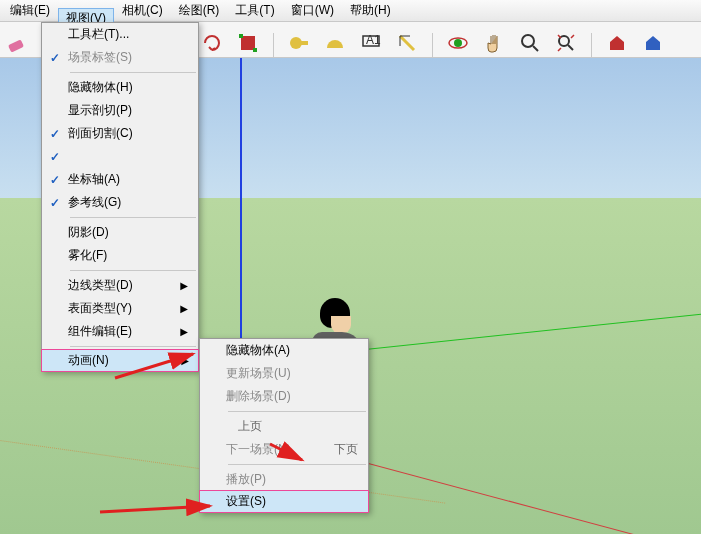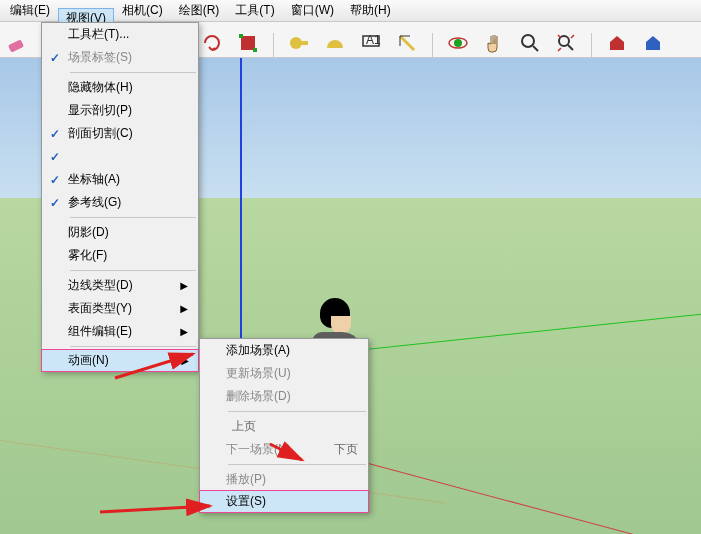--- a/index.html
+++ b/index.html
@@ -29,21 +29,21 @@
 .dropdown { position: absolute; background: #f0f0f0; border: 1px solid #999; box-shadow: 2px 2px 6px rgba(0,0,0,.3); z-index: 10; }
 .dropdown.main { top: 22px; left: 41px; width: 158px; }
 .dropdown.sub { top: 338px; left: 199px; width: 170px; }
 .dd-row { height: 23px; display: flex; align-items: center; padding-right: 10px; position: relative; }
 .dd-row.hover { background: #cde6f7; border: 1px solid #ec4899; margin: -1px; padding-right: 9px; }
 .dd-check { width: 26px; text-align: center; color: #2060c0; font-weight: bold; }
 .dd-label { flex: 1; }
 .dd-arrow { font-size: 10px; }
 .dd-sep { height: 1px; background: #c8c8c8; margin: 3px 2px 3px 28px; }
 .dd-disabled { color: #888; }
-.dd-shortcut { color: #666; margin-left: 6px; }
+.dd-shortcut { color: #666; margin-left: 12px; }
 
 .arrow-ann { position: absolute; z-index: 20; }
 .arrow-ann svg { overflow: visible; }
 </style>
 </head>
 <body>
 
 <div class="menubar">
   <div class="menubar-item">编辑(E)</div>
   <div class="menubar-item active">视图(V)</div>
@@ -235,21 +235,21 @@
   <div class="dd-row hover">
       <span class="dd-check"></span>
       <span class="dd-label">动画(N)</span>
       <span class="dd-arrow">▶</span>
     </div>
 </div>
 
 <div class="dropdown sub">
   <div class="dd-row">
       <span class="dd-check"></span>
-      <span class="dd-label">添加场景(A)</span>
+      <span class="dd-label">隐藏物体(A)</span>
     </div>
   <div class="dd-row dd-disabled">
       <span class="dd-check"></span>
       <span class="dd-label">更新场景(U)</span>
     </div>
   <div class="dd-row dd-disabled">
       <span class="dd-check"></span>
       <span class="dd-label">删除场景(D)</span>
     </div>
   <div class="dd-sep"></div>

